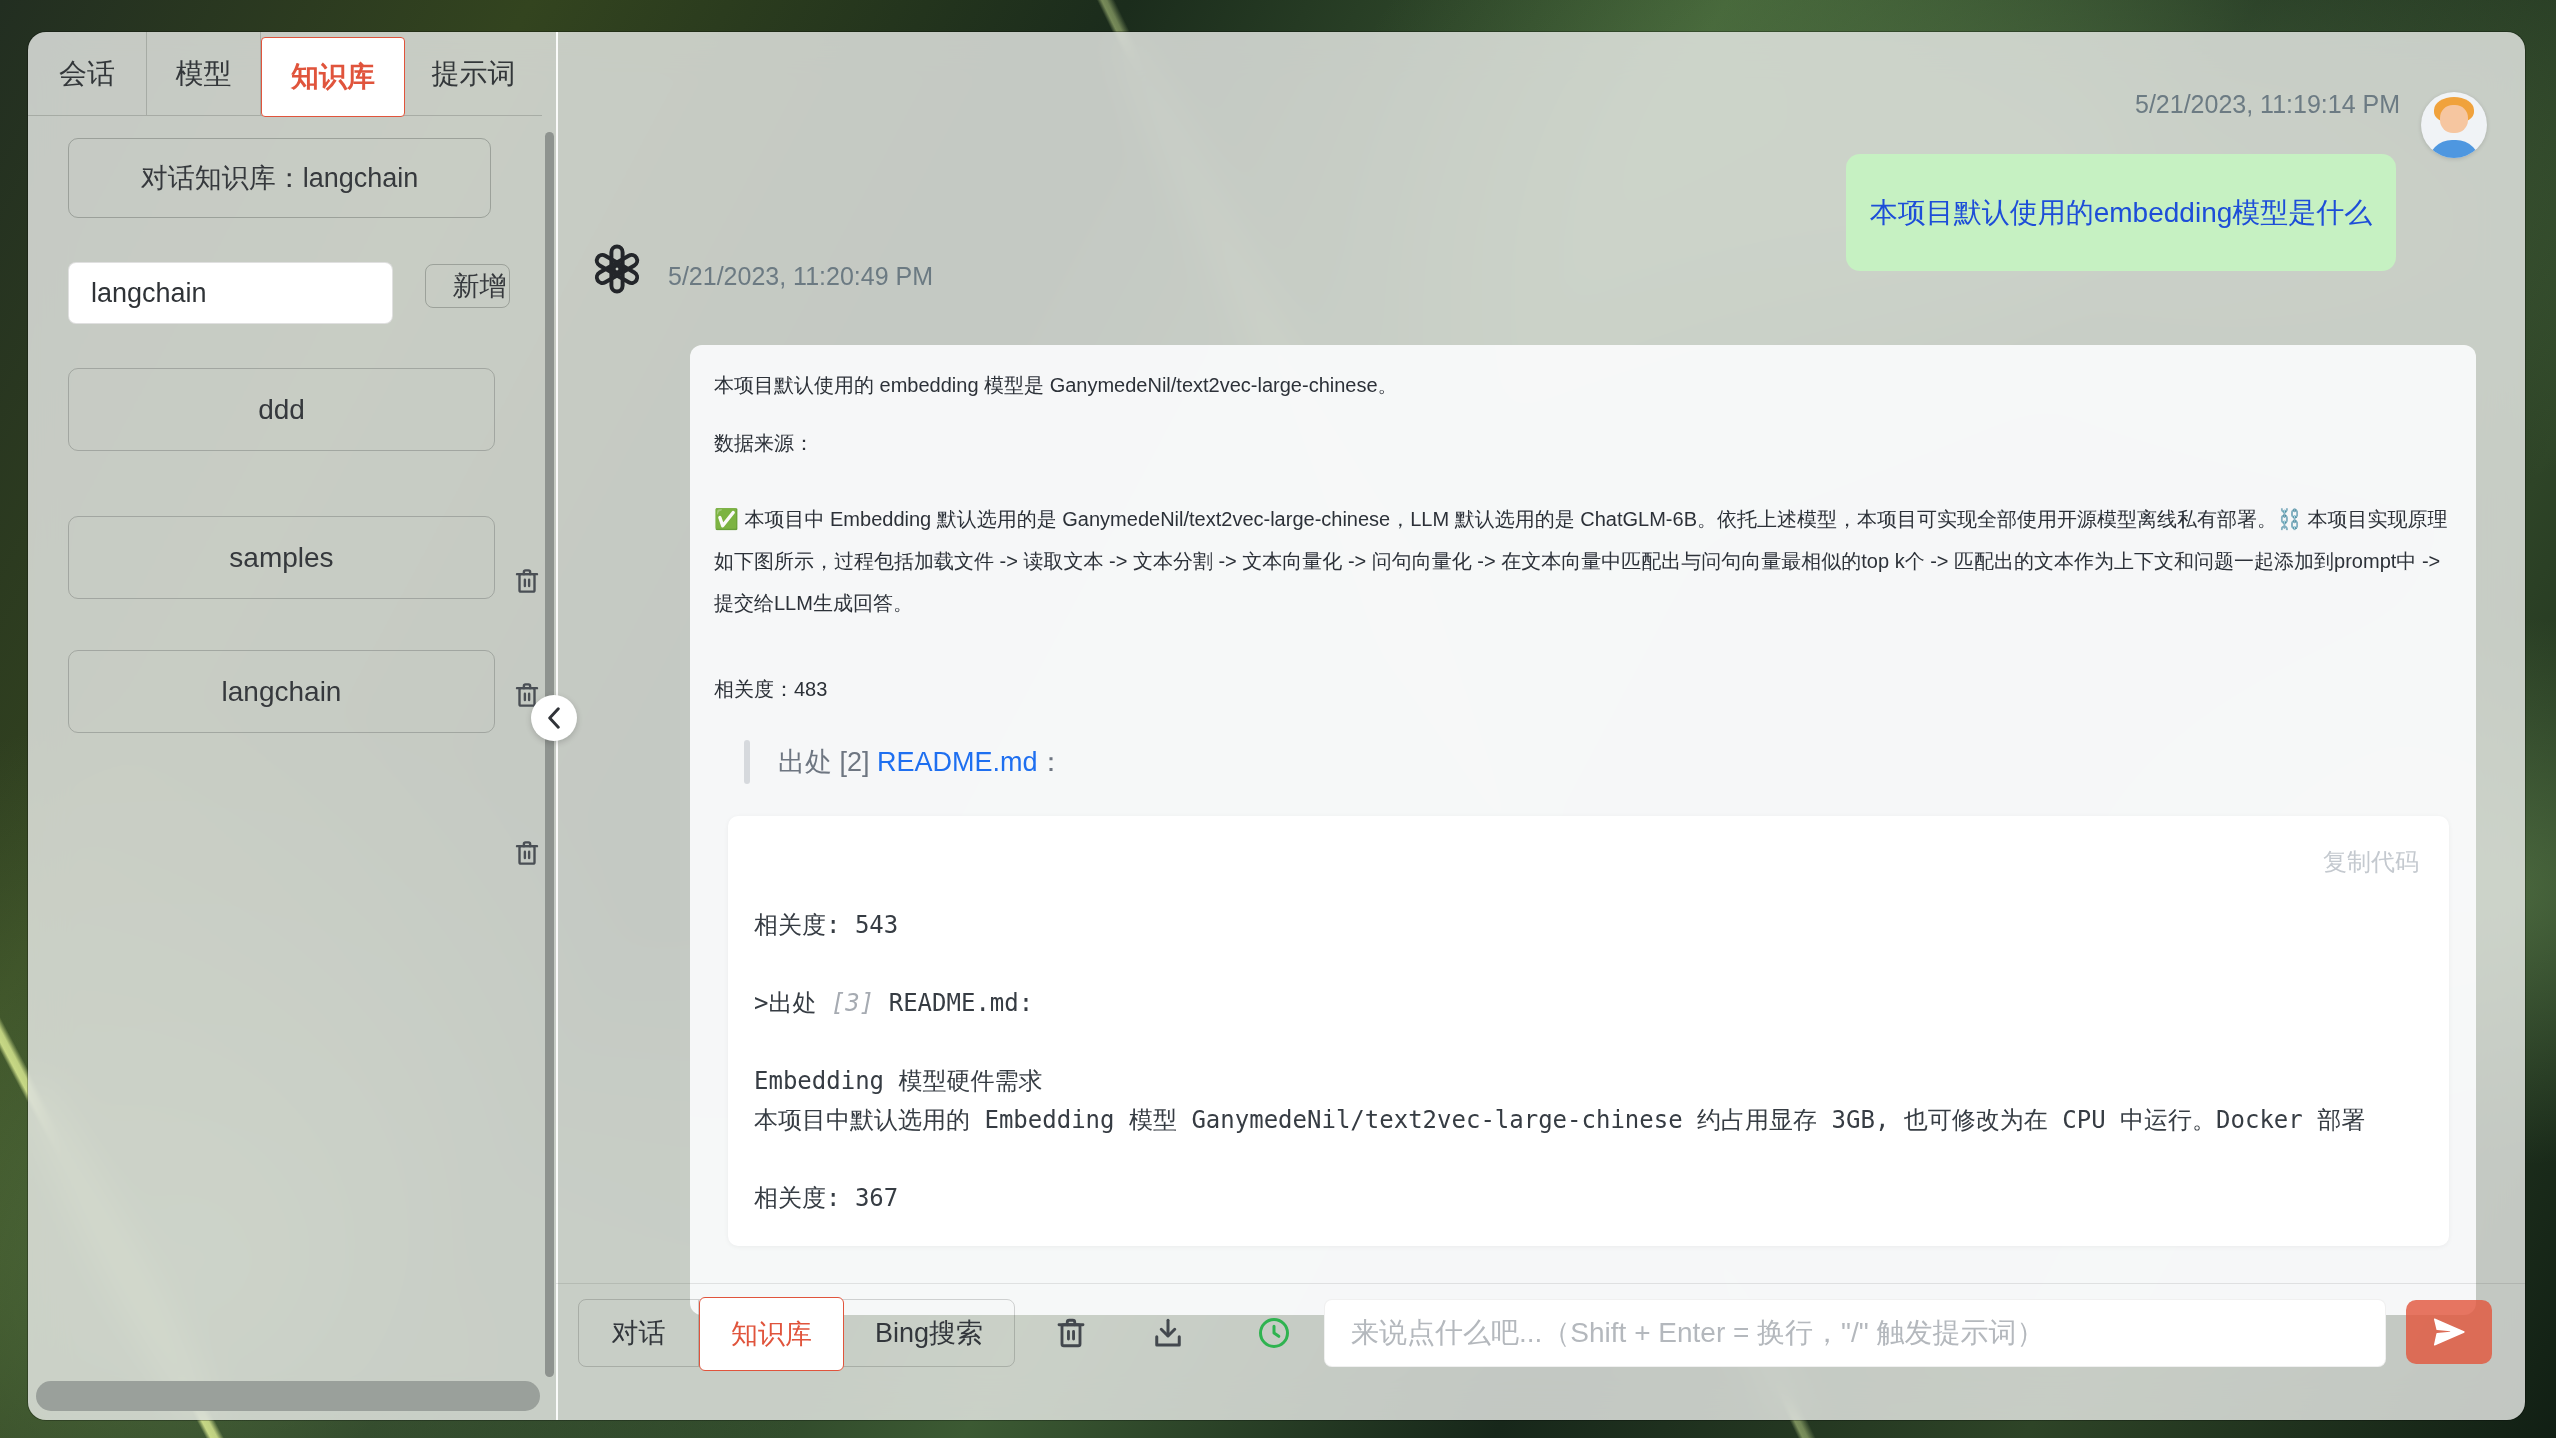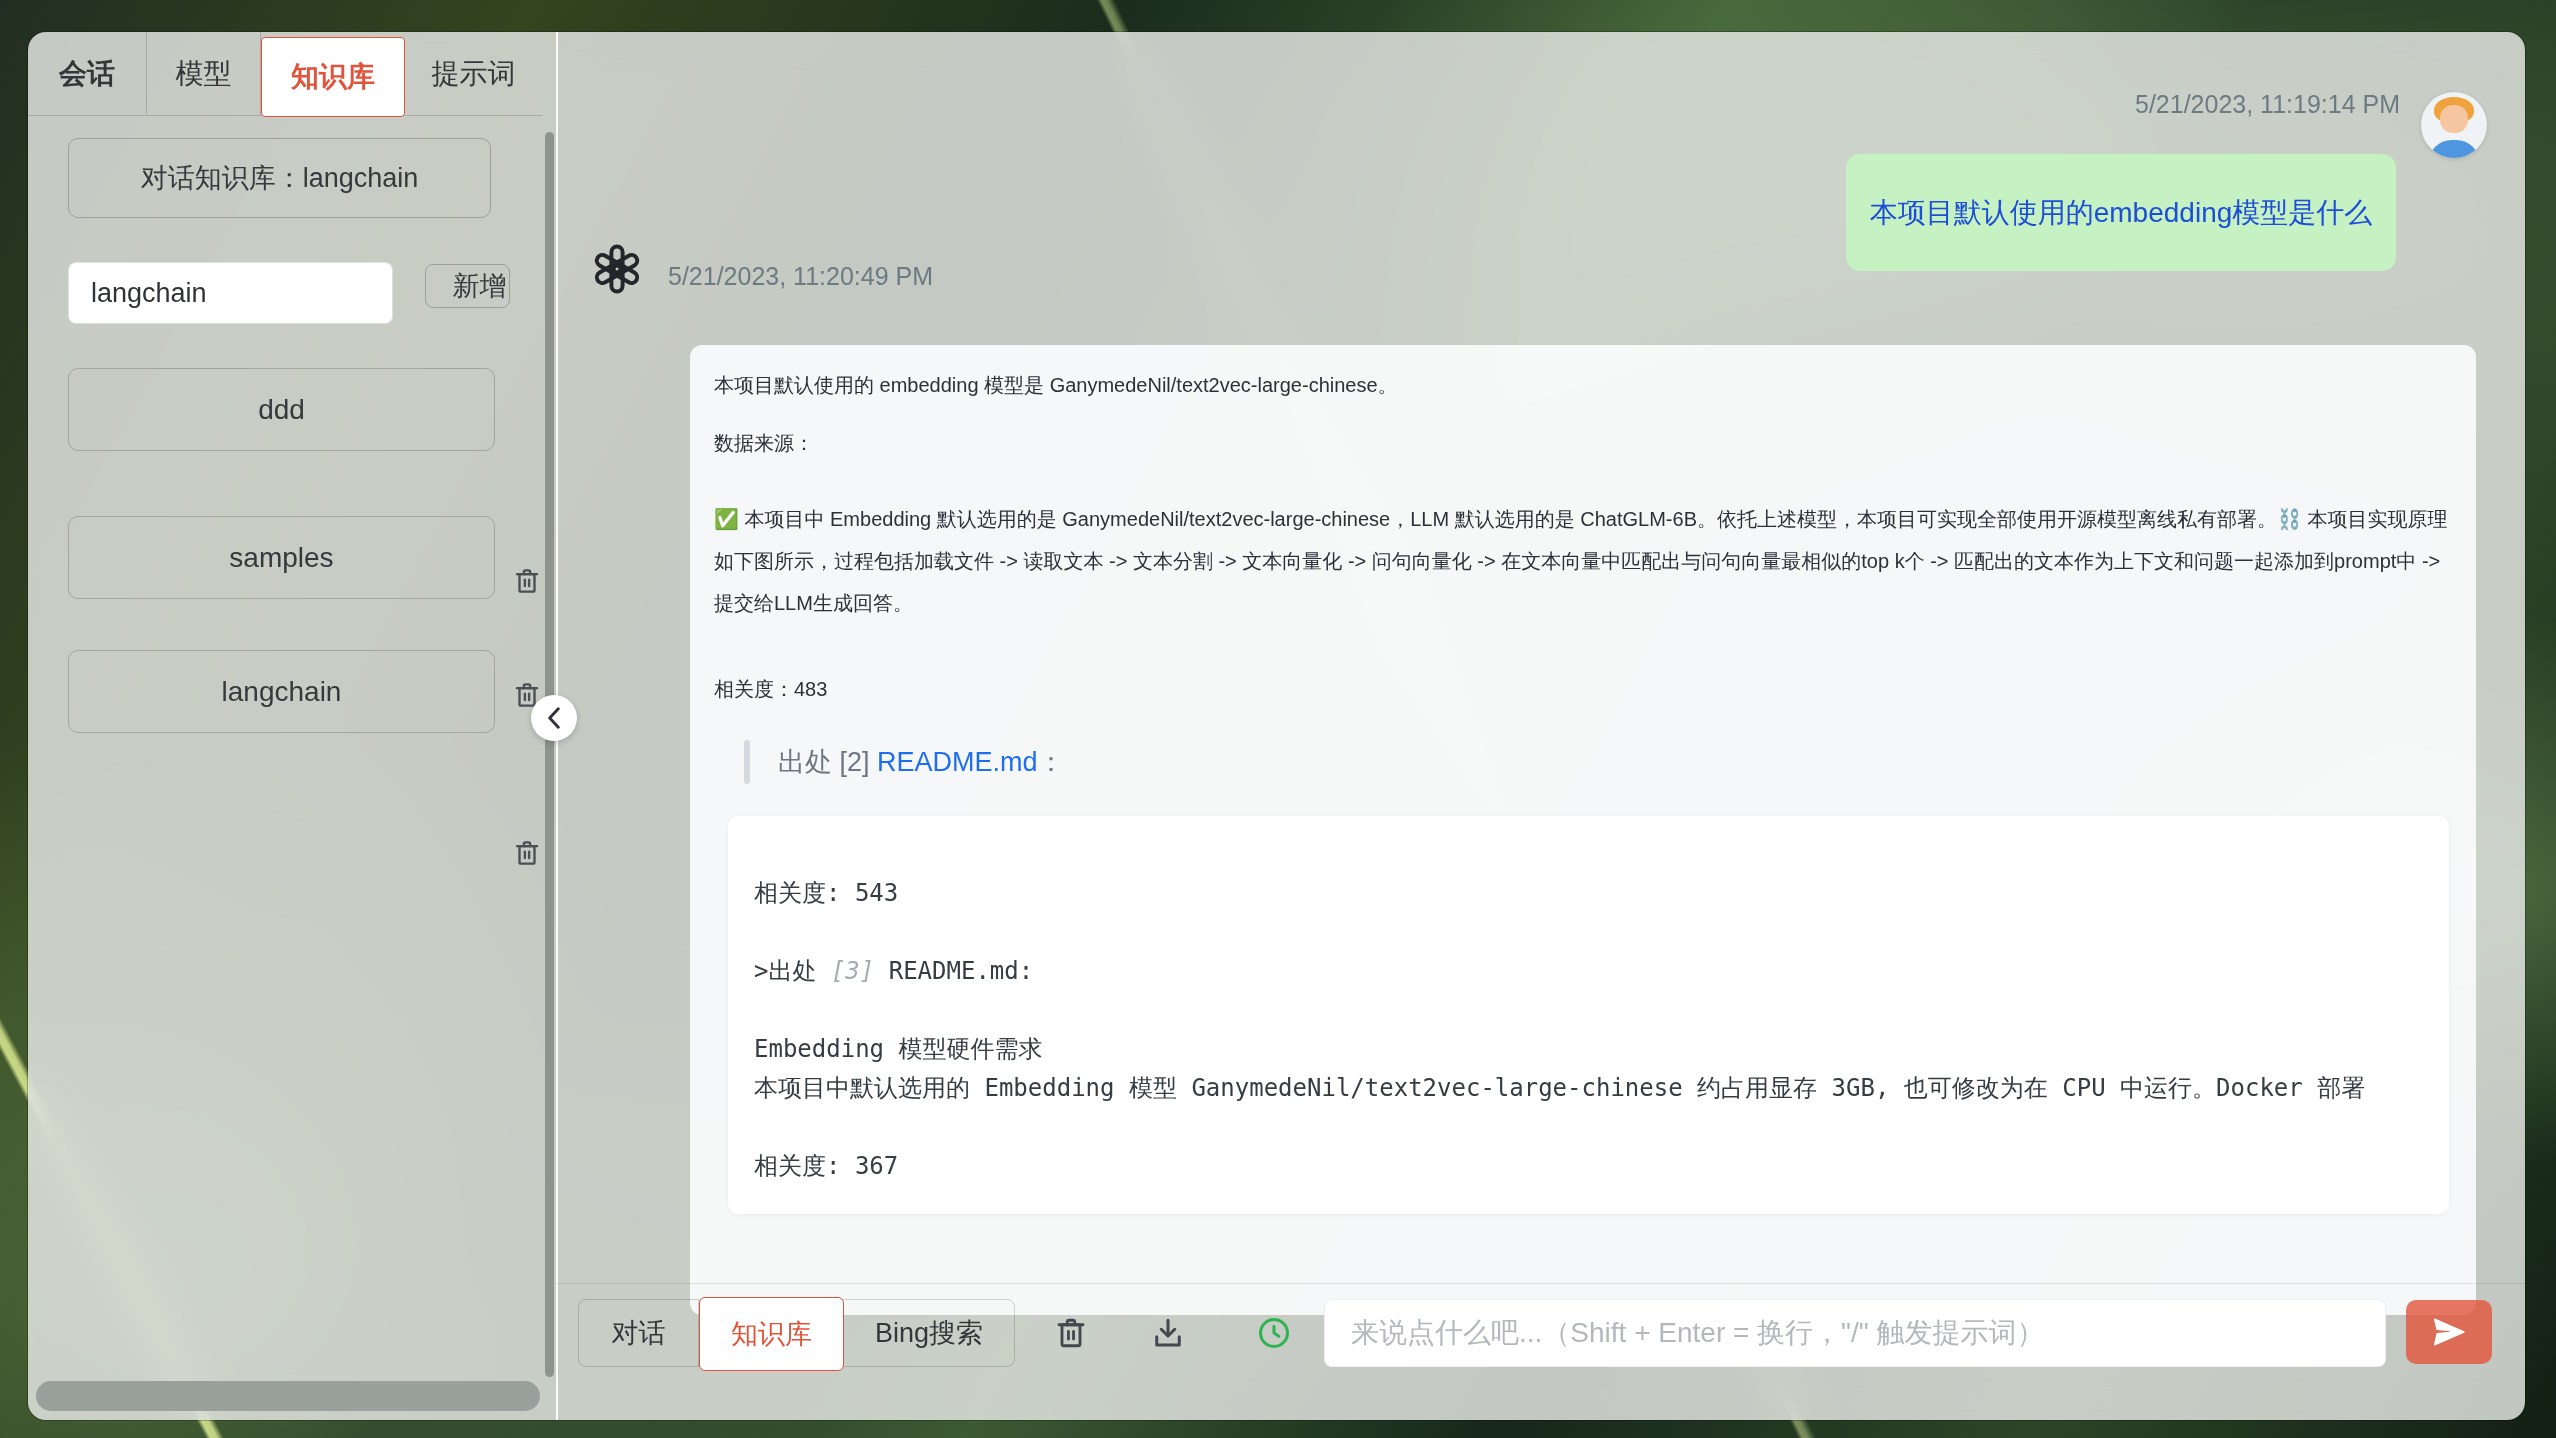--- a/index.html
+++ b/index.html
@@ -22,21 +22,21 @@
     backdrop-filter:blur(20px) saturate(0.9);
     -webkit-backdrop-filter:blur(20px) saturate(0.9);
     box-shadow:0 0 0 1px rgba(0,0,0,0.25);
   }
   .abs { position:absolute; }
 
   
   .tabs { left:0; top:0; width:514px; height:84px; display:flex; border-bottom:1px solid rgba(110,115,110,0.35); }
   .tab { height:100%; display:flex; align-items:center; justify-content:center;
          font-size:28px; color:#33373a; border-right:1px solid rgba(110,115,110,0.35); cursor:pointer; }
-  .tab:nth-child(1){ width:119px;font-weight:bold; } .tab:nth-child(2){ width:114px; }
+  .tab:nth-child(1){ width:119px; } .tab:nth-child(2){ width:114px; }
   .tab:nth-child(3){ width:144px; } .tab:nth-child(4){ width:137px; border-right:none; }
   .tab.active { background:#ffffff; border:1.5px solid #e0543c; color:#e0543c; border-radius:4px;
                 height:80px; margin-top:5px; font-weight:bold; }
   .kb-title-box { left:40px; top:106px; width:423px; height:80px; border:1.5px solid rgba(120,125,120,0.55);
                   border-radius:10px; display:flex; align-items:center; justify-content:center;
                   font-size:27px; color:#36393d; }
   .kb-input { left:40px; top:230px; width:325px; height:62px; background:#ffffff; border:1px solid rgba(0,0,0,0.12);
               border-radius:8px; font-size:27px; color:#2f3337; padding-left:22px;
               font-family:"Liberation Sans", sans-serif; }
   .add-btn { left:397px; top:232px; width:85px; height:44px; border:1.5px solid rgba(120,125,120,0.55);
@@ -200,20 +200,21 @@
     <p class="p4">相关度：483</p>
 
     <div class="quote q2">
       <div class="quote-bar"></div>
       <div class="quote-text">
         <span>出处 [2] </span><a>README.md</a><span>：</span>
       </div>
     </div>
 
     <div class="code-card">
+      <div class="copy-row"><span>复制代码</span></div>
       <pre><span>相关度: 543</span>
 
 <span>&gt;出处 </span><span class="code-ref">[3]</span><span> README.md:</span>
 
 <span>Embedding 模型硬件需求</span>
 <span>本项目中默认选用的 Embedding 模型 GanymedeNil/text2vec-large-chinese 约占用显存 3GB, 也可修改为在 CPU 中运行。Docker 部署</span>
 
 <span>相关度: 367</span></pre>
     </div>
   </div>

